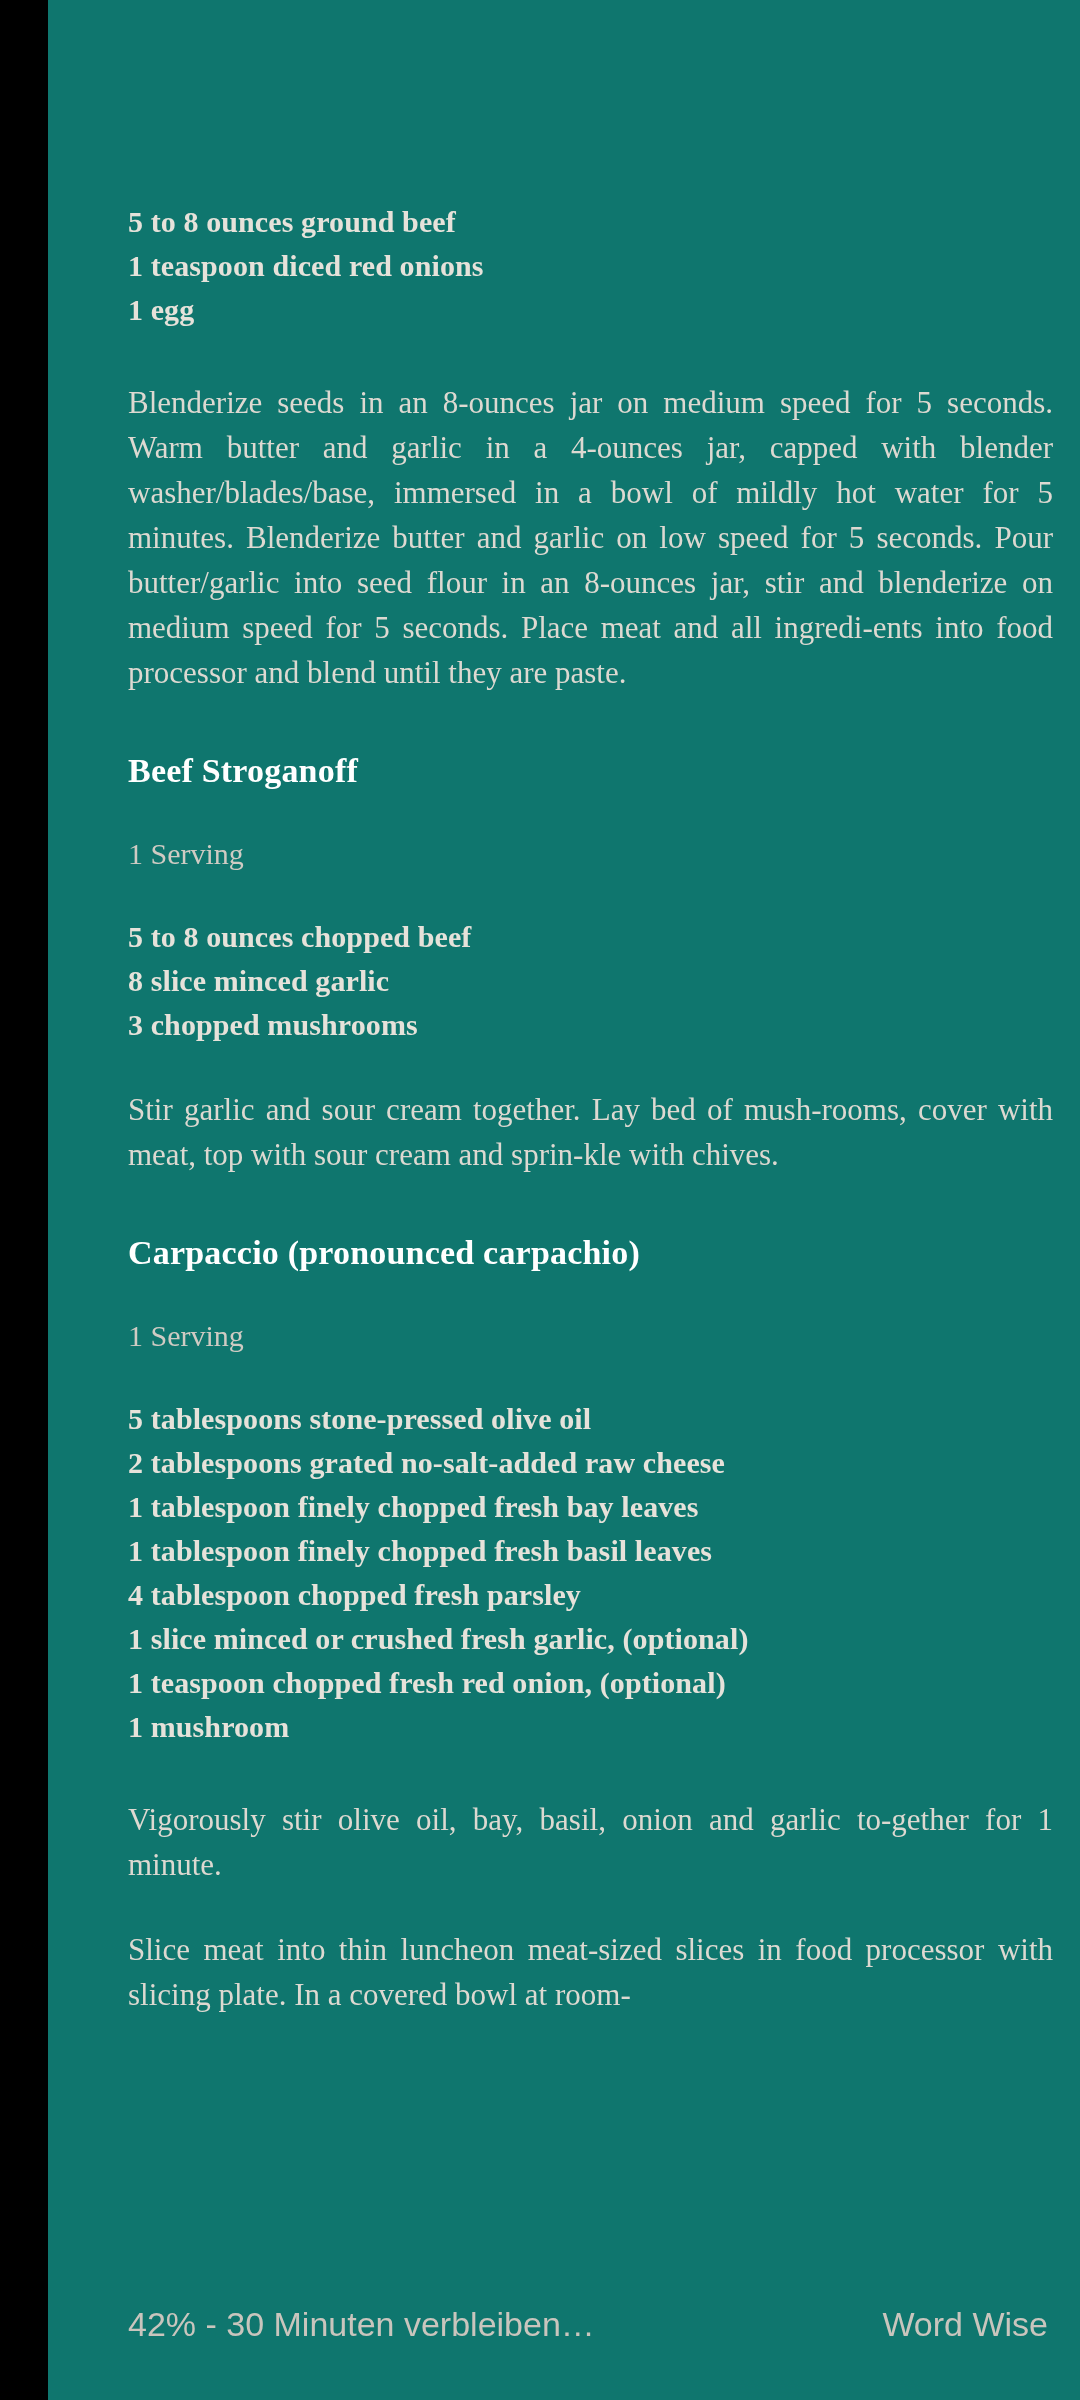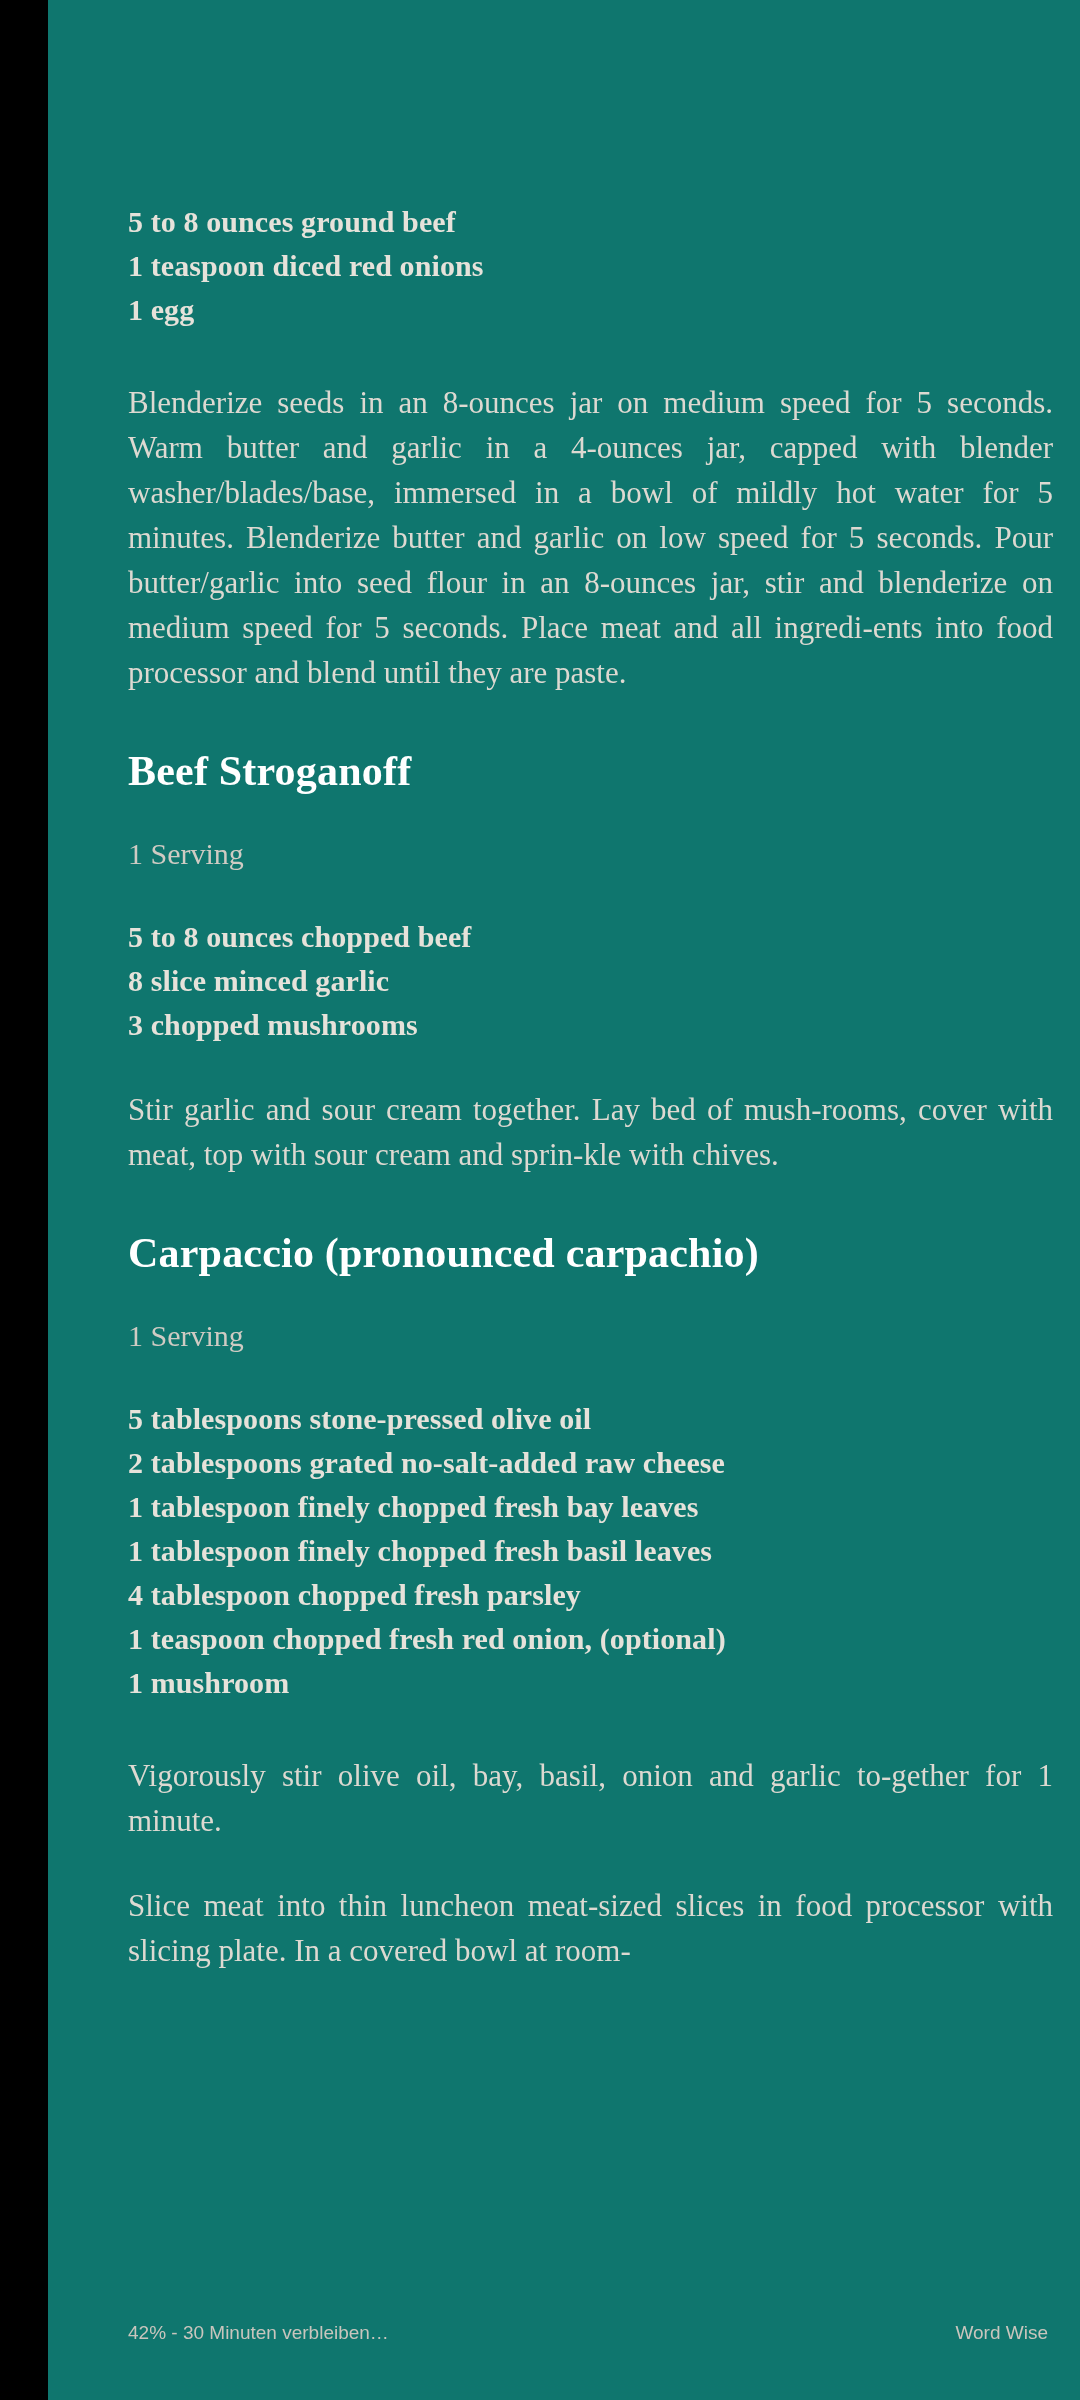--- a/index.html
+++ b/index.html
@@ -44,21 +44,21 @@
     font-size: 31px;
     line-height: 45px;
     text-align: justify;
     text-justify: inter-word;
     color: #ddd9d1;
     margin: 0;
     -webkit-hyphens: manual;
     hyphens: manual;
   }
   h2.recipe-title {
-    font-size: 42px;
+    font-size: 34px;
     font-weight: bold;
     color: #ffffff;
     margin: 0;
     line-height: 44px;
     letter-spacing: 0.2px;
   }
   .servings {
     font-size: 30px;
     color: #cfcbc3;
     line-height: 42px;
@@ -70,21 +70,21 @@
 
   .footer {
     position: absolute;
     left: 80px;
     right: 80px;
     bottom: 56px;
     display: flex;
     justify-content: space-between;
     align-items: baseline;
     font-family: "Liberation Sans", sans-serif;
-    font-size: 19px;
+    font-size: 34px;
     color: #c9c5bd;
   }
   .footer .right {
     text-align: right;
   }
 </style>
 </head>
 <body>
 
 <div class="page">
@@ -130,20 +130,21 @@
     <p class="servings">1 Serving</p>
 
     <div class="sp-40"></div>
 
     <div class="ingredient-list">
       <div>5 tablespoons stone-pressed olive oil</div>
       <div>2 tablespoons grated no-salt-added raw cheese</div>
       <div>1 tablespoon finely chopped fresh bay leaves</div>
       <div>1 tablespoon finely chopped fresh basil leaves</div>
       <div>4 tablespoon chopped fresh parsley</div>
+      <div>1 slice minced or crushed fresh garlic, (optional)</div>
       <div>1 teaspoon chopped fresh red onion, (optional)</div>
       <div>1 mushroom</div>
     </div>
 
     <div class="sp-48"></div>
 
     <p class="body">Vigorously stir olive oil, bay, basil, onion and garlic to-gether for 1 minute.</p>
 
     <div class="sp-40"></div>
 

